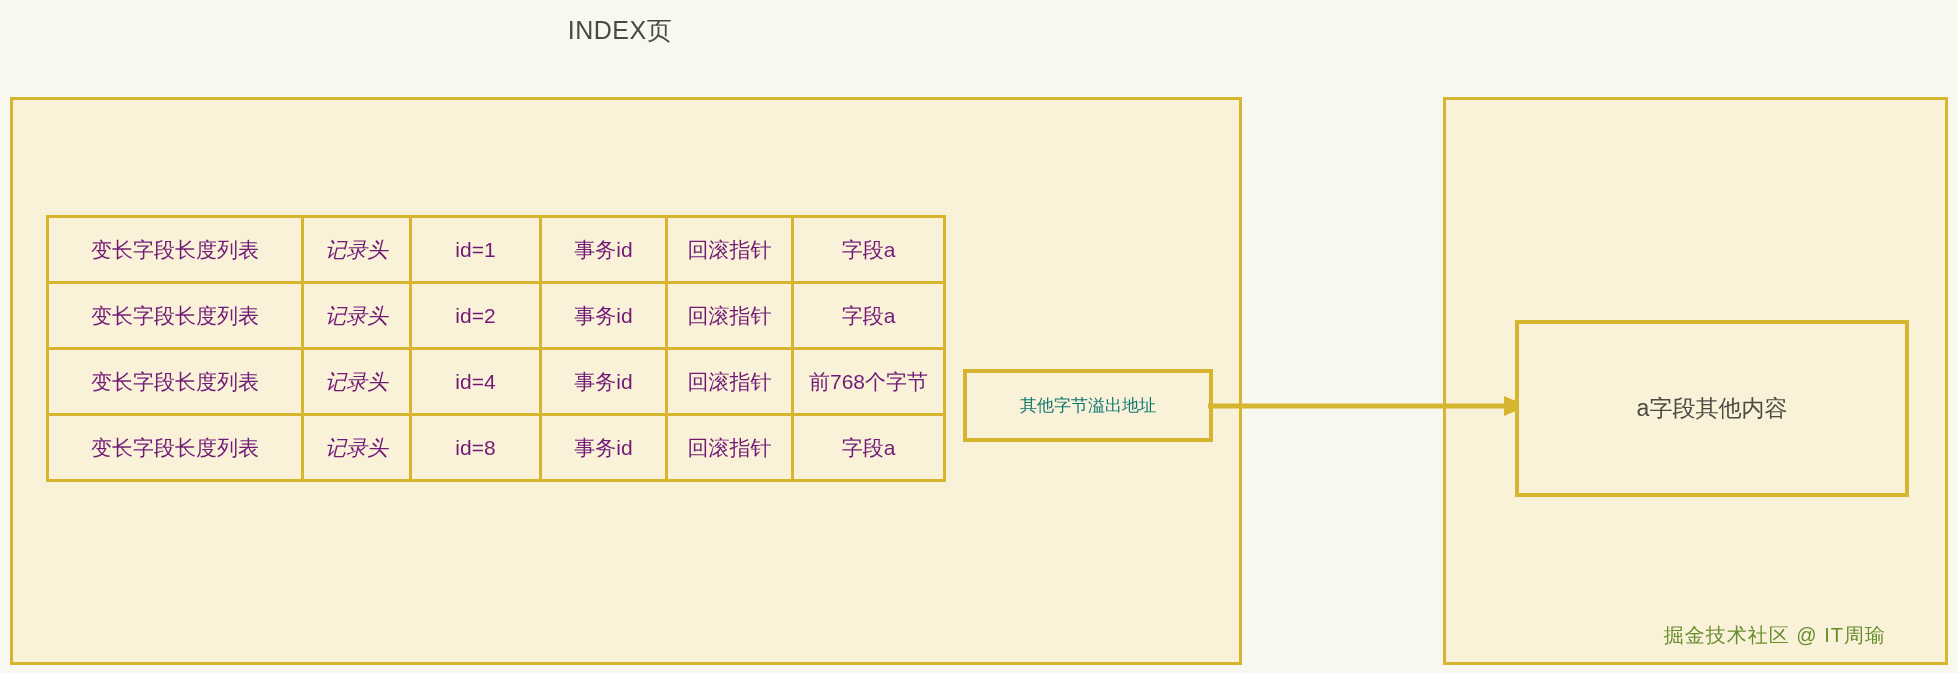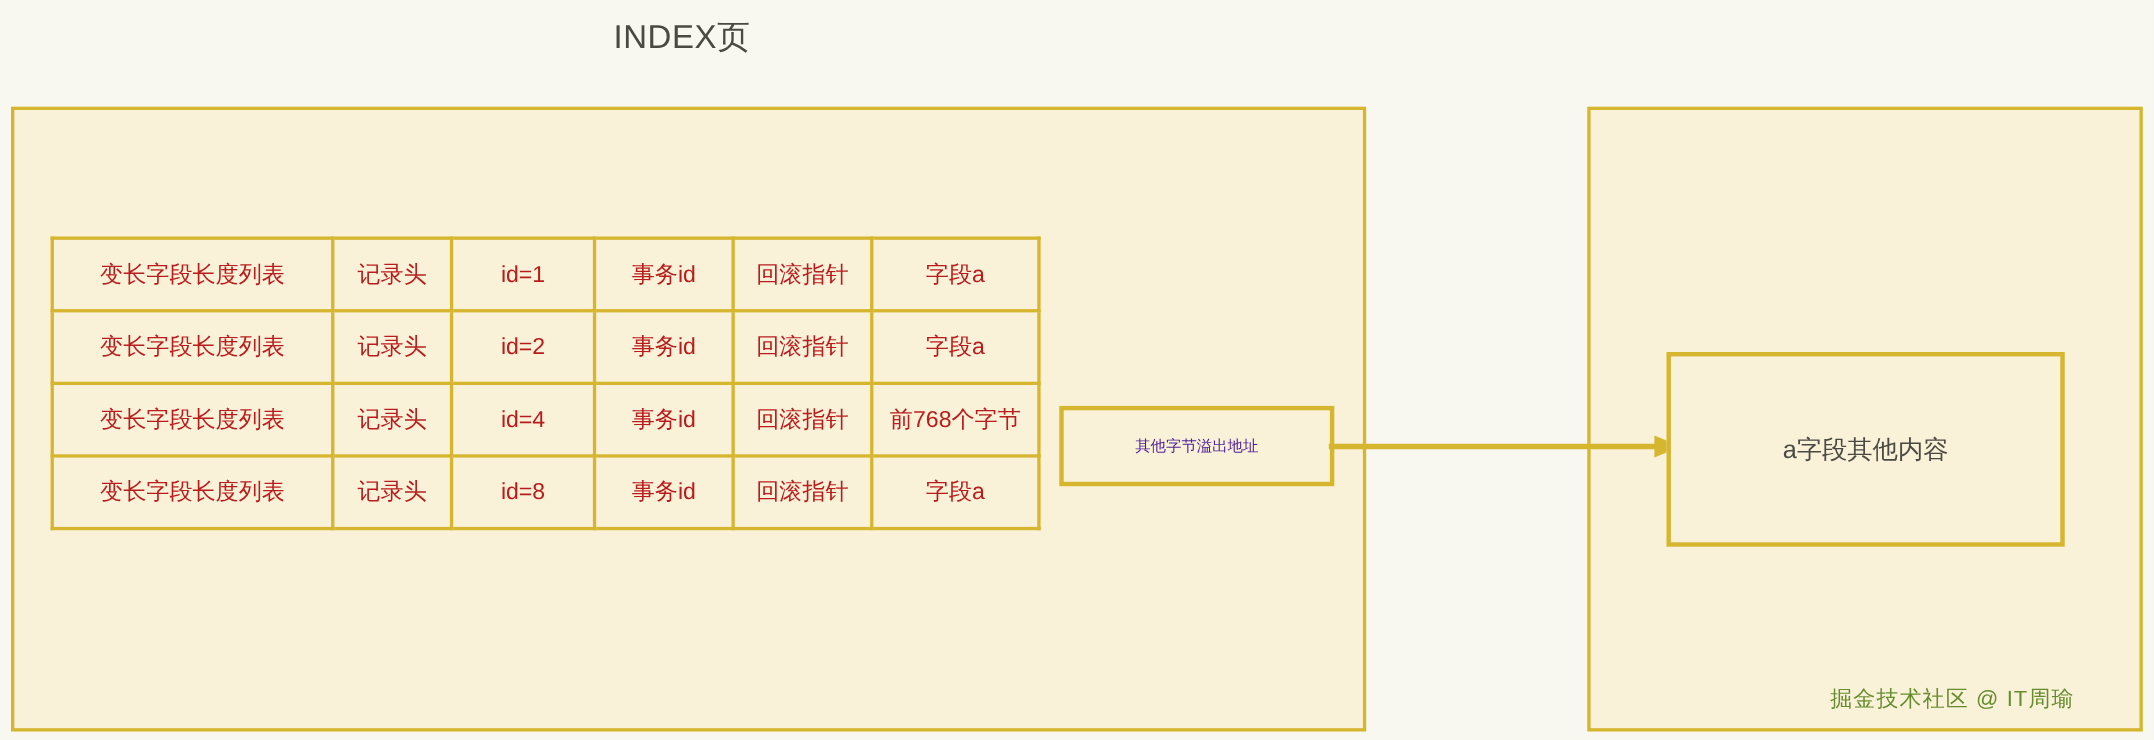--- a/index.html
+++ b/index.html
@@ -22,21 +22,21 @@
     height: 673px;
   }
 
   
   .page-title {
     position: absolute;
     left: 0;
     top: 14px;
     width: 1240px;
     text-align: center;
-    font-size: 30px;
+    font-size: 25px;
     letter-spacing: 0.5px;
     color: #4a4a42;
     white-space: nowrap;
   }
 
   
   .panel {
     position: absolute;
     background: #faf1d9;
     border: 3px solid #d6b52f;
@@ -53,21 +53,21 @@
     top: 97px;
     width: 505px;
     height: 568px;
   }
 
   
   .inner-box {
     position: absolute;
     left: 1515px;
     top: 320px;
-    width: 362px;
+    width: 394px;
     height: 177px;
     background: #faf1d9;
     border: 4px solid #d6b52f;
     box-sizing: border-box;
     display: flex;
     align-items: center;
     justify-content: center;
     font-size: 23px;
     color: #4a4a42;
   }
@@ -79,48 +79,48 @@
     top: 215px;
     border-collapse: collapse;
     table-layout: fixed;
   }
   .record-table td {
     border: 3px solid #d6b52f;
     background: #faf1d9;
     text-align: center;
     vertical-align: middle;
     font-size: 21px;
-    color: #b91c1c;
+    color: #701a75;
     height: 66px;
     padding: 2px 6px;
     box-sizing: border-box;
     line-height: 1.3;
   }
   .col-varlist { width: 255px; }
-  .col-header  { width: 108px; }
+  .col-header  { width: 108px; font-style: italic; }
   .col-id      { width: 130px; margin-left: 13px; }
   .col-trx     { width: 126px; }
   .col-roll    { width: 126px; }
   .col-field   { width: 152px; margin-top: 25px; }
 
   
   .overflow-box {
     position: absolute;
     left: 963px;
     top: 369px;
     width: 250px;
     height: 73px;
     background: #faf1d9;
     border: 4px solid #d6b52f;
     box-sizing: border-box;
     display: flex;
     align-items: center;
     justify-content: center;
-    font-size: 14px;
-    color: #4c1d95;
+    font-size: 17px;
+    color: #0f766e;
     white-space: nowrap;
   }
 
   
   .arrow-svg {
     position: absolute;
     left: 1208px;
     top: 390px;
     width: 320px;
     height: 32px;

